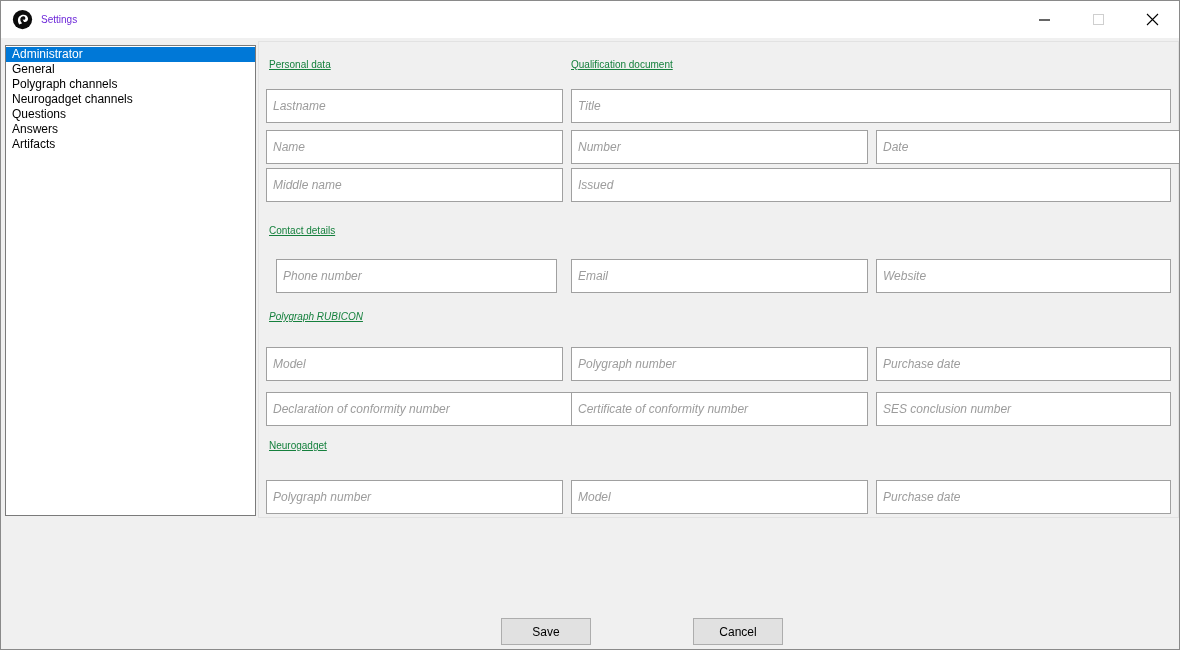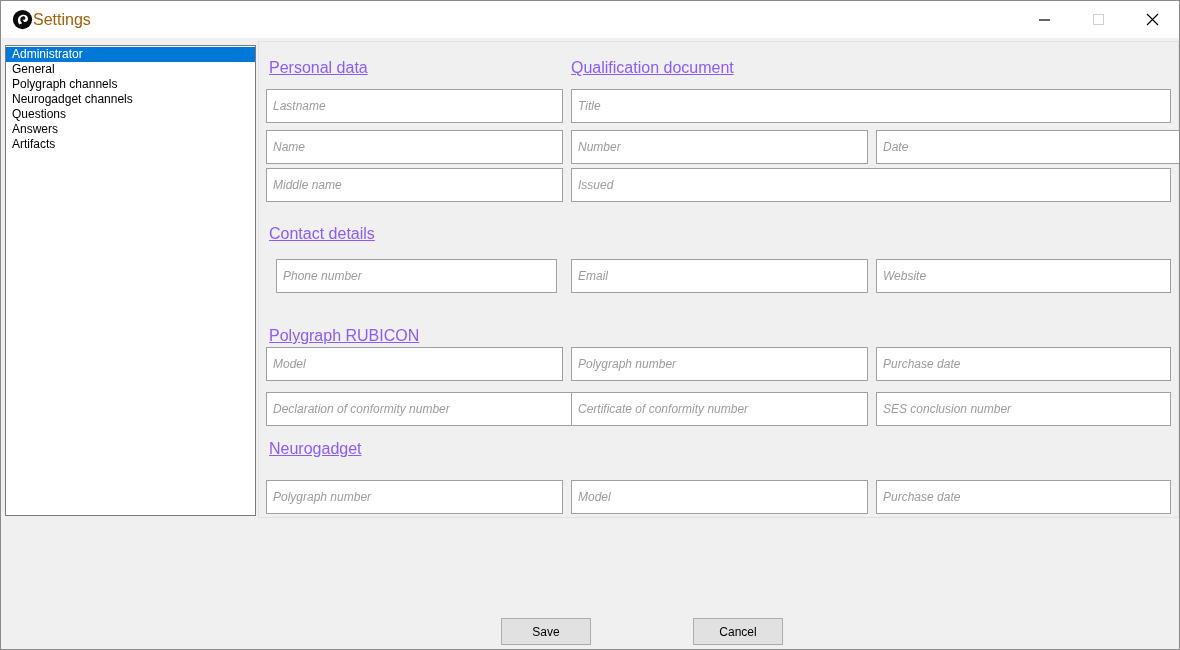--- a/index.html
+++ b/index.html
@@ -9,41 +9,41 @@
     border:1px solid #8a8a8a;
     font-family:"Liberation Sans", sans-serif;
     overflow:hidden;
   }
   
   .titlebar {
     position:absolute; top:0; left:0; right:0; height:37px;
     background:#ffffff; display:flex; align-items:center;
   }
   .app-icon {margin-left:11px; width:21px; height:21px; display:block;}
-  .title-text {font-size:16px; color:#a16207;}
+  .title-text {margin-left:8px; font-size:10px; color:#6d28d9;}
   .controls {position:absolute; right:0; top:0; height:37px; display:flex;}
   .ctrl {
     width:54px; height:37px; display:flex;
     align-items:center; justify-content:center; cursor:default;
   }
   
   .listbox {
     position:absolute; left:4px; top:44px; width:251px; height:471px;
     background:#ffffff; border:1px solid #7a7a7a; box-sizing:border-box;
     font-size:12px; padding-top:1px; overflow:hidden;
   }
   .list-item {height:15px; line-height:15px; padding-left:6px; color:#000; white-space:nowrap;}
   .list-item.selected {background:#0078d7; color:#fff;}
   
   .form-panel {
     position:absolute; left:257px; top:40px; right:0; height:477px;
     border:1px solid #e2e2e2; box-sizing:border-box; background:transparent;
   }
   .section-title {
-    position:absolute; font-size:16px; color:#8b5cf6;
+    position:absolute; font-size:10px; color:#15803d;
     text-decoration:underline; white-space:nowrap;
   }
   .tb {
     position:absolute; height:22px; box-sizing:border-box;
     background:#fff; border:1px solid #a0a0a0;
     font-family:inherit; font-size:12px; color:#000; padding:16px 6px;
     outline:none;
   }
   .tb::placeholder {color:#9c9c9c; font-style:italic; opacity:1;}
   
@@ -91,21 +91,21 @@
     <div class="list-item">Questions</div>
     <div class="list-item">Answers</div>
     <div class="list-item">Artifacts</div>
   </div>
 
   <div class="form-panel"></div>
 
   <div class="section-title" style="left:268px; top:58px;">Personal data</div>
   <div class="section-title" style="left:570px; top:58px;">Qualification document</div>
   <div class="section-title" style="left:268px; top:224px;">Contact details</div>
-  <div class="section-title" style="left:268px; top:326px;">Polygraph RUBICON</div>
+  <div class="section-title" style="left:268px; top:310px;font-style:italic;">Polygraph RUBICON</div>
   <div class="section-title" style="left:268px; top:439px;">Neurogadget</div>
 
   <input class="tb" style="left: 265px; top: 88px; width: 297px;" placeholder="Lastname">
   <input class="tb" style="left: 265px; top: 129px; width: 297px;" placeholder="Name">
   <input class="tb" style="left: 265px; top: 167px; width: 297px;" placeholder="Middle name">
 
   <input class="tb" style="left: 570px; top: 88px; width: 600px;" placeholder="Title">
   <input class="tb" style="left: 570px; top: 129px; width: 297px;" placeholder="Number">
   <input class="tb" style="left: 875px; top: 129px; width: 346px;" placeholder="Date">
   <input class="tb" style="left: 570px; top: 167px; width: 600px;" placeholder="Issued">

